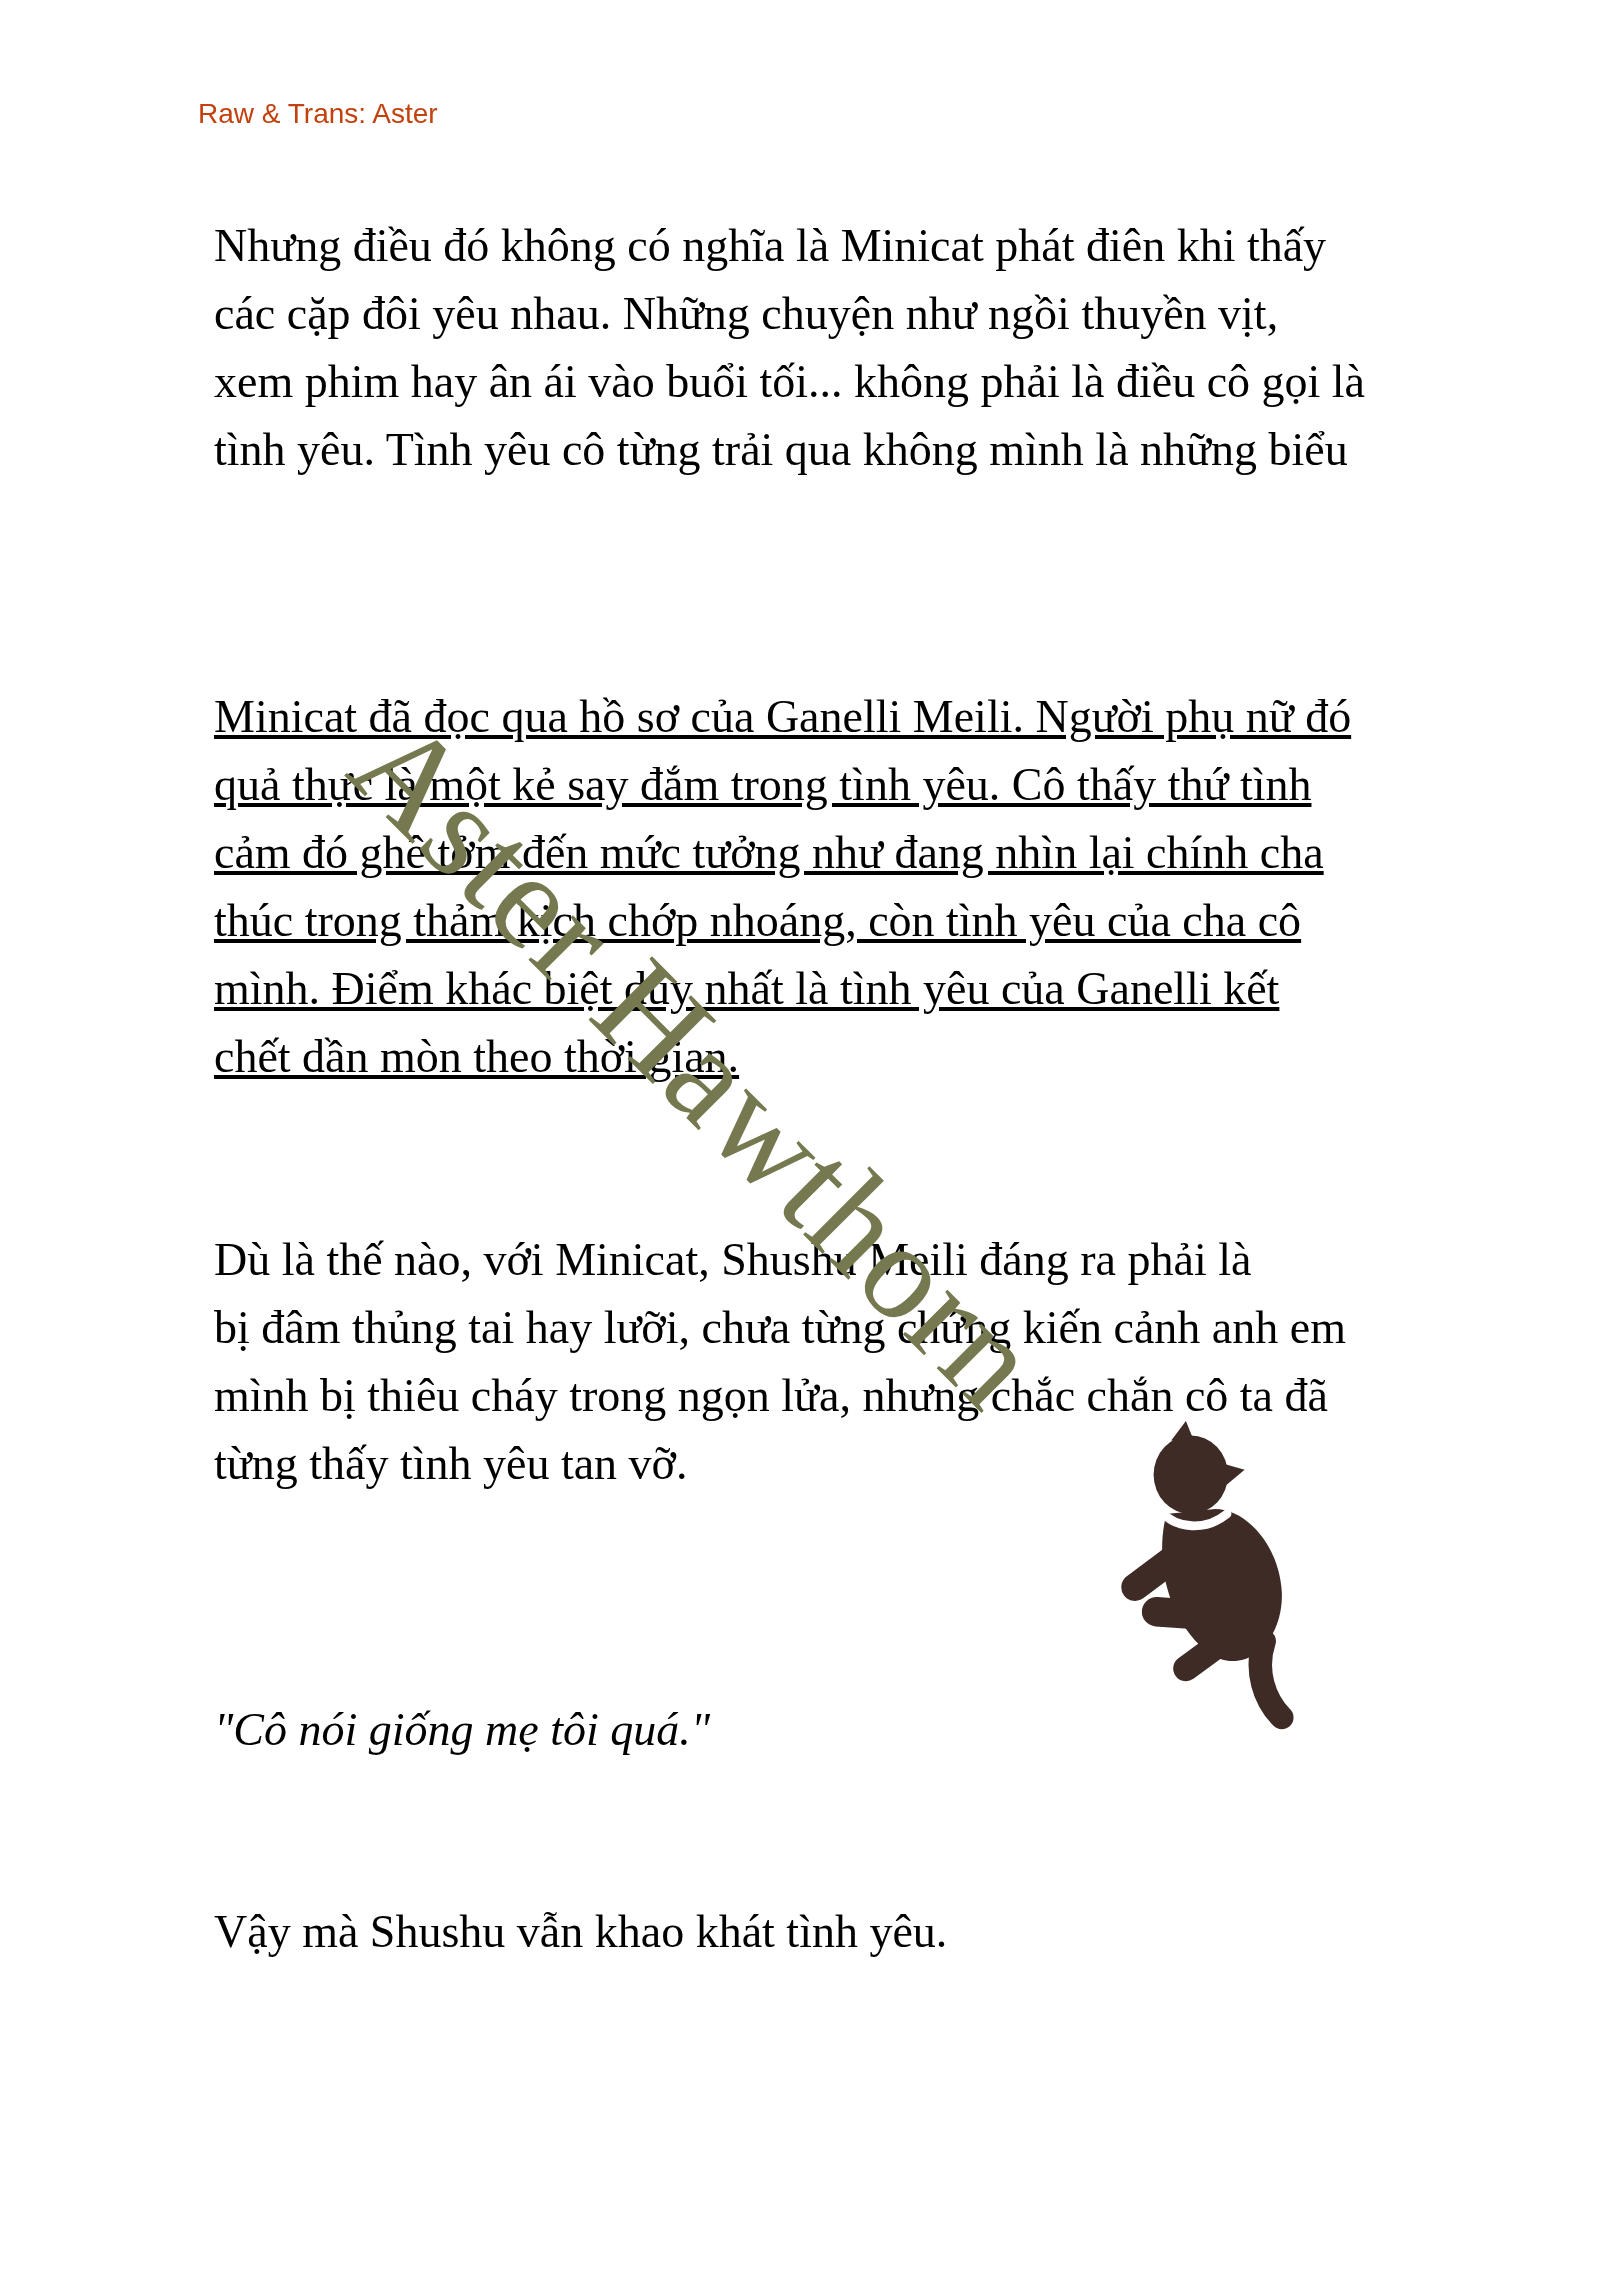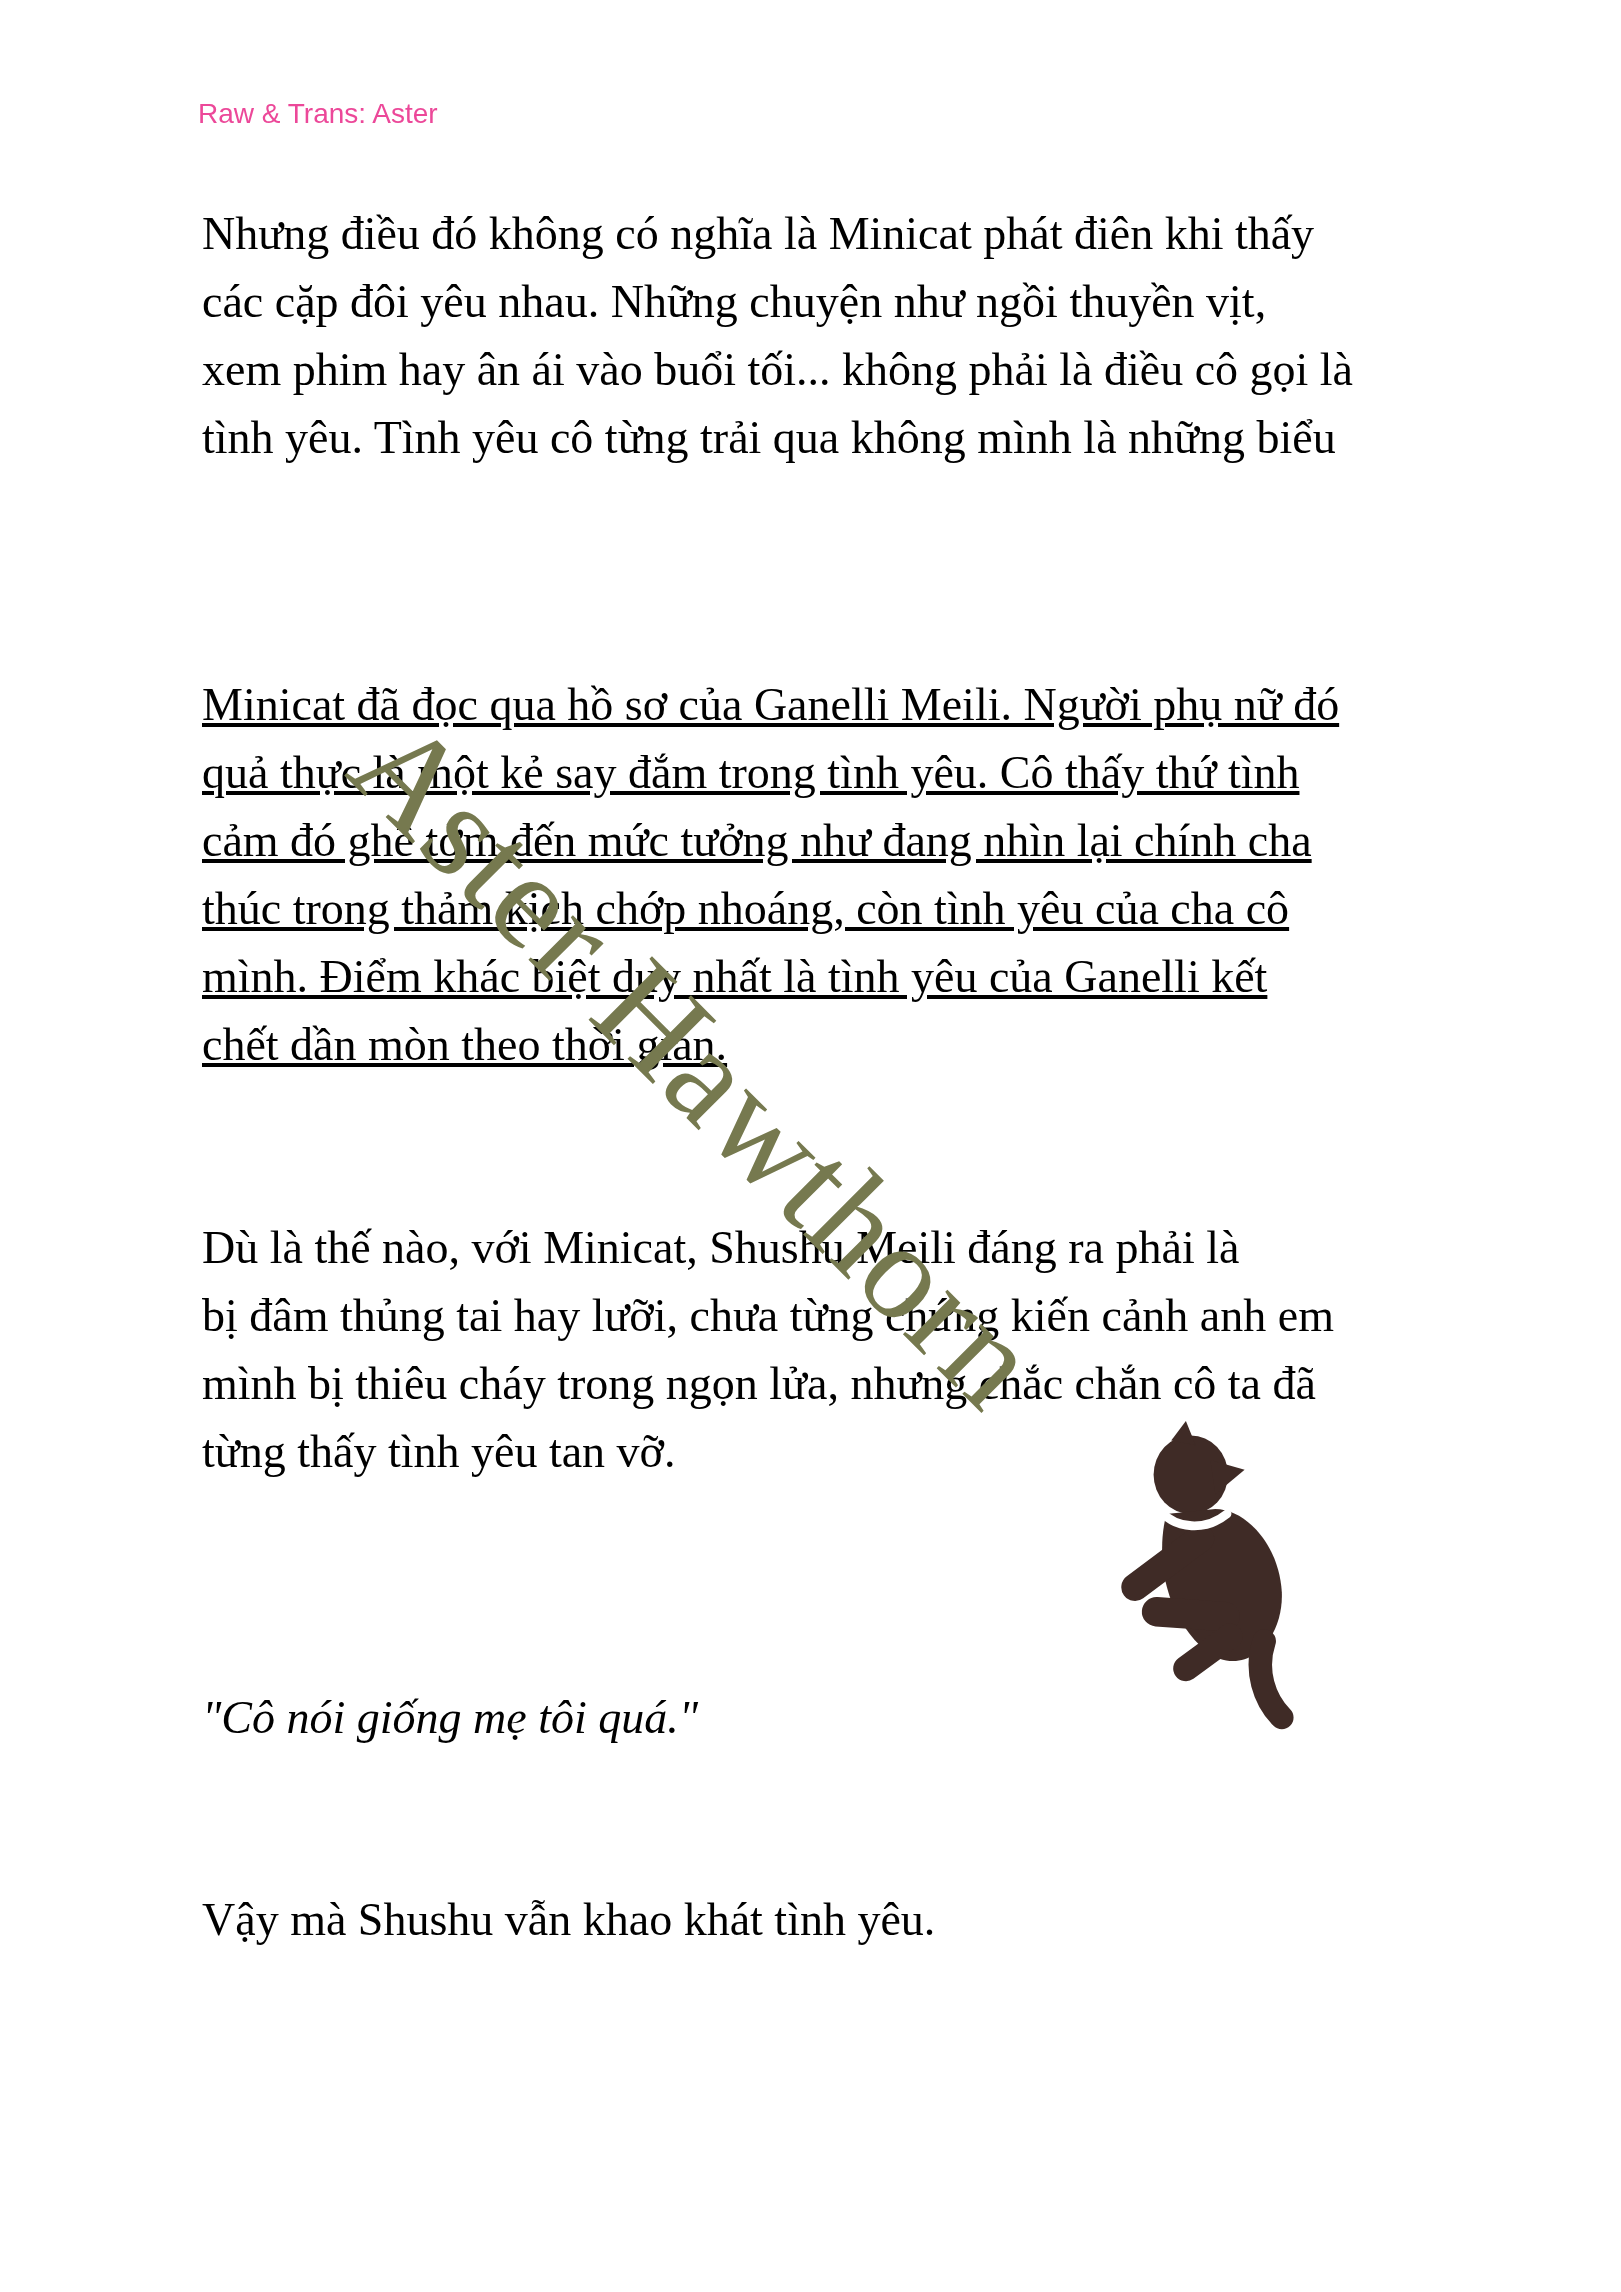--- a/index.html
+++ b/index.html
@@ -1,24 +1,24 @@
 <!DOCTYPE html>
 <html><head>
 <meta charset="utf-8">
 <style>
   html, body { margin:0; padding:0; background:#ffffff; }
   body { width:1621px; height:2293px; position:relative; overflow:hidden; }
   .header {
     position:absolute; left:198px; top:98px;
-    font-family:"Liberation Sans", sans-serif; font-size:28px; color:#ec4899;
+    font-family:"Liberation Sans", sans-serif; font-size:28px; color:#c2410c;
   }
   .para {
     position:absolute; left:198px; width:1294px;
     font-family:"Liberation Serif", serif; font-size:46px; line-height:68px;
-    color:#000; margin:4px;
+    color:#000; margin:16px;
   }
   .para .line { display:block; white-space:nowrap; }
   .italic { font-style:italic; }
   .watermark {
     position:absolute; left:696px; top:1063px;
     transform: translate(-50%,-50%) rotate(45deg);
     font-family:"Liberation Serif", serif; font-size:137px;
     color:#76794f; white-space:nowrap; letter-spacing:2px;
     z-index:2; line-height:1;
   }

